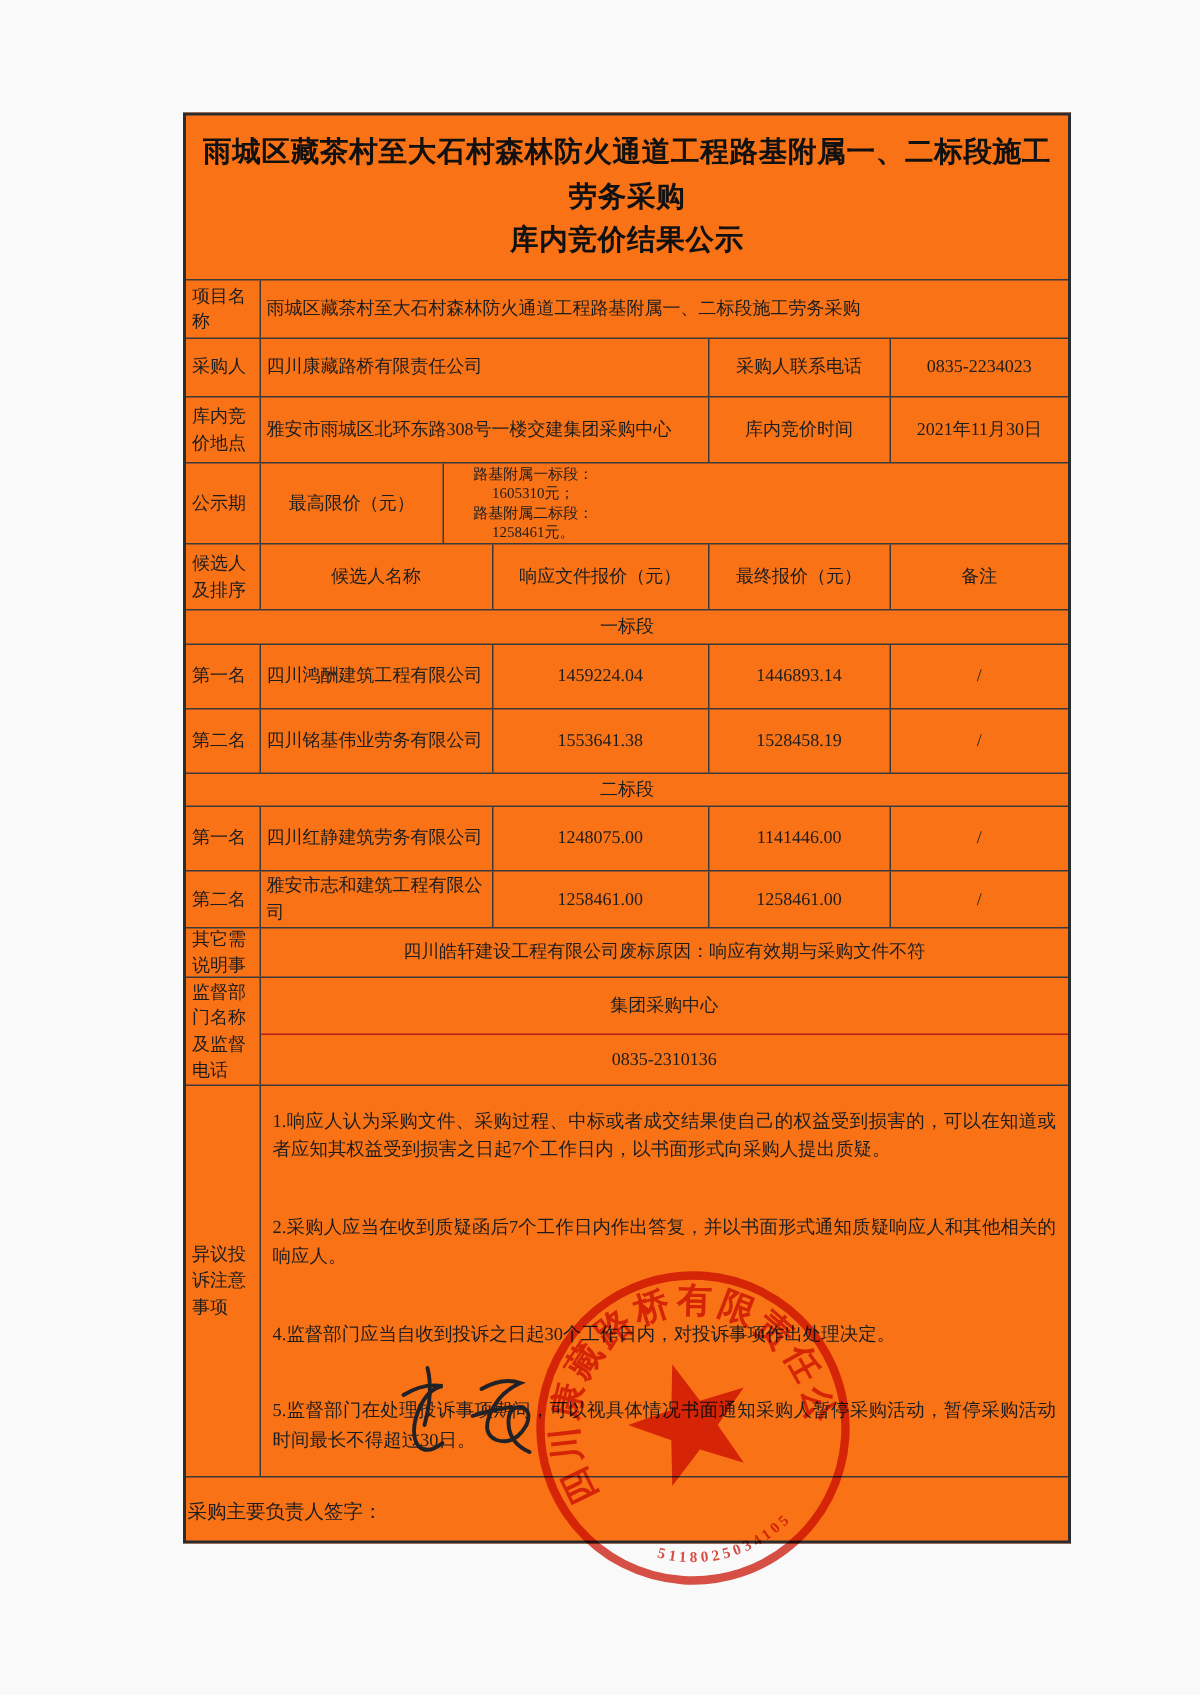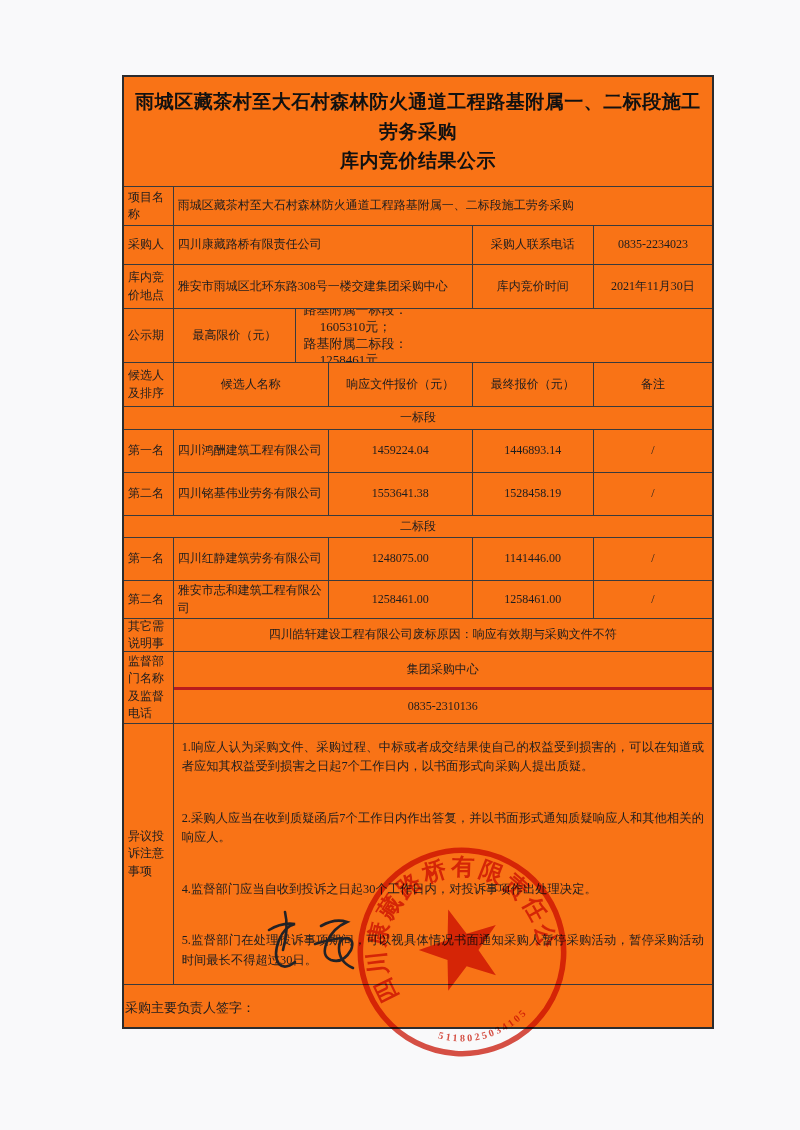--- a/index.html
+++ b/index.html
@@ -37,33 +37,33 @@
   .full   { width:542px; justify-content:center; text-align:center; }
 
   .r-title { height:110px; }
   .r-title .titlecell { width:100%; border-right:none; flex-direction:column; justify-content:center; }
   .doc-title { font-weight:bold; font-size:19px; line-height:1.55; text-align:center; letter-spacing:.5px; color:#111; }
 
   .r-project   { height:39px; }
   .r-purchaser { height:39px; }
   .r-venue     { height:44px; }
   .r-publicity { height:54px; }
-  .maxprice { flex-direction:column; justify-content:center; font-size:13px; line-height:1.3; text-align:center; }
+  .maxprice { flex-direction:column; justify-content:center; font-size:10px; line-height:1.3; text-align:center; }
   .r-candheader { height:44px; }
   .r-candheader .cell { justify-content:center; text-align:center; }
   .r-candheader .c-rank { justify-content:flex-start; text-align:left; }
   .r-section { height:23px; }
   .r-section .cell { width:100%; justify-content:center; border-right:none; padding:0; }
   .r-cand { height:43px; }
   .r-cand-s { height:38px; }
   .r-other { height:33px; }
   .r-sup { height:72px; }
   .sup-right { width:542px; display:flex; flex-direction:column; }
   .sup-sub { width:100%; border-right:none; justify-content:center; text-align:center; }
-  .sup-sub1 { height:38px; border-bottom:3px solid #b91c1c; }
+  .sup-sub1 { height:38px; border-bottom:1px solid #b91c1c; }
   .sup-sub2 { height:33px; }
   .r-objection { height:261px; }
   .obj-text { width:542px; flex-direction:column; justify-content:center; align-items:flex-start; padding:6px 8px;gap:32px; }
   .obj-text p { font-size:12.3px; line-height:1.58; text-align:justify; }
   .r-sign { height:46px; }
   .r-sign .cell { width:100%; border-right:none; padding-left:1px; font-size:13px; }
 
   
   .signature { position:absolute; left:255px; top:898px; width:150px; height:86px; z-index:5; pointer-events:none; }
 

